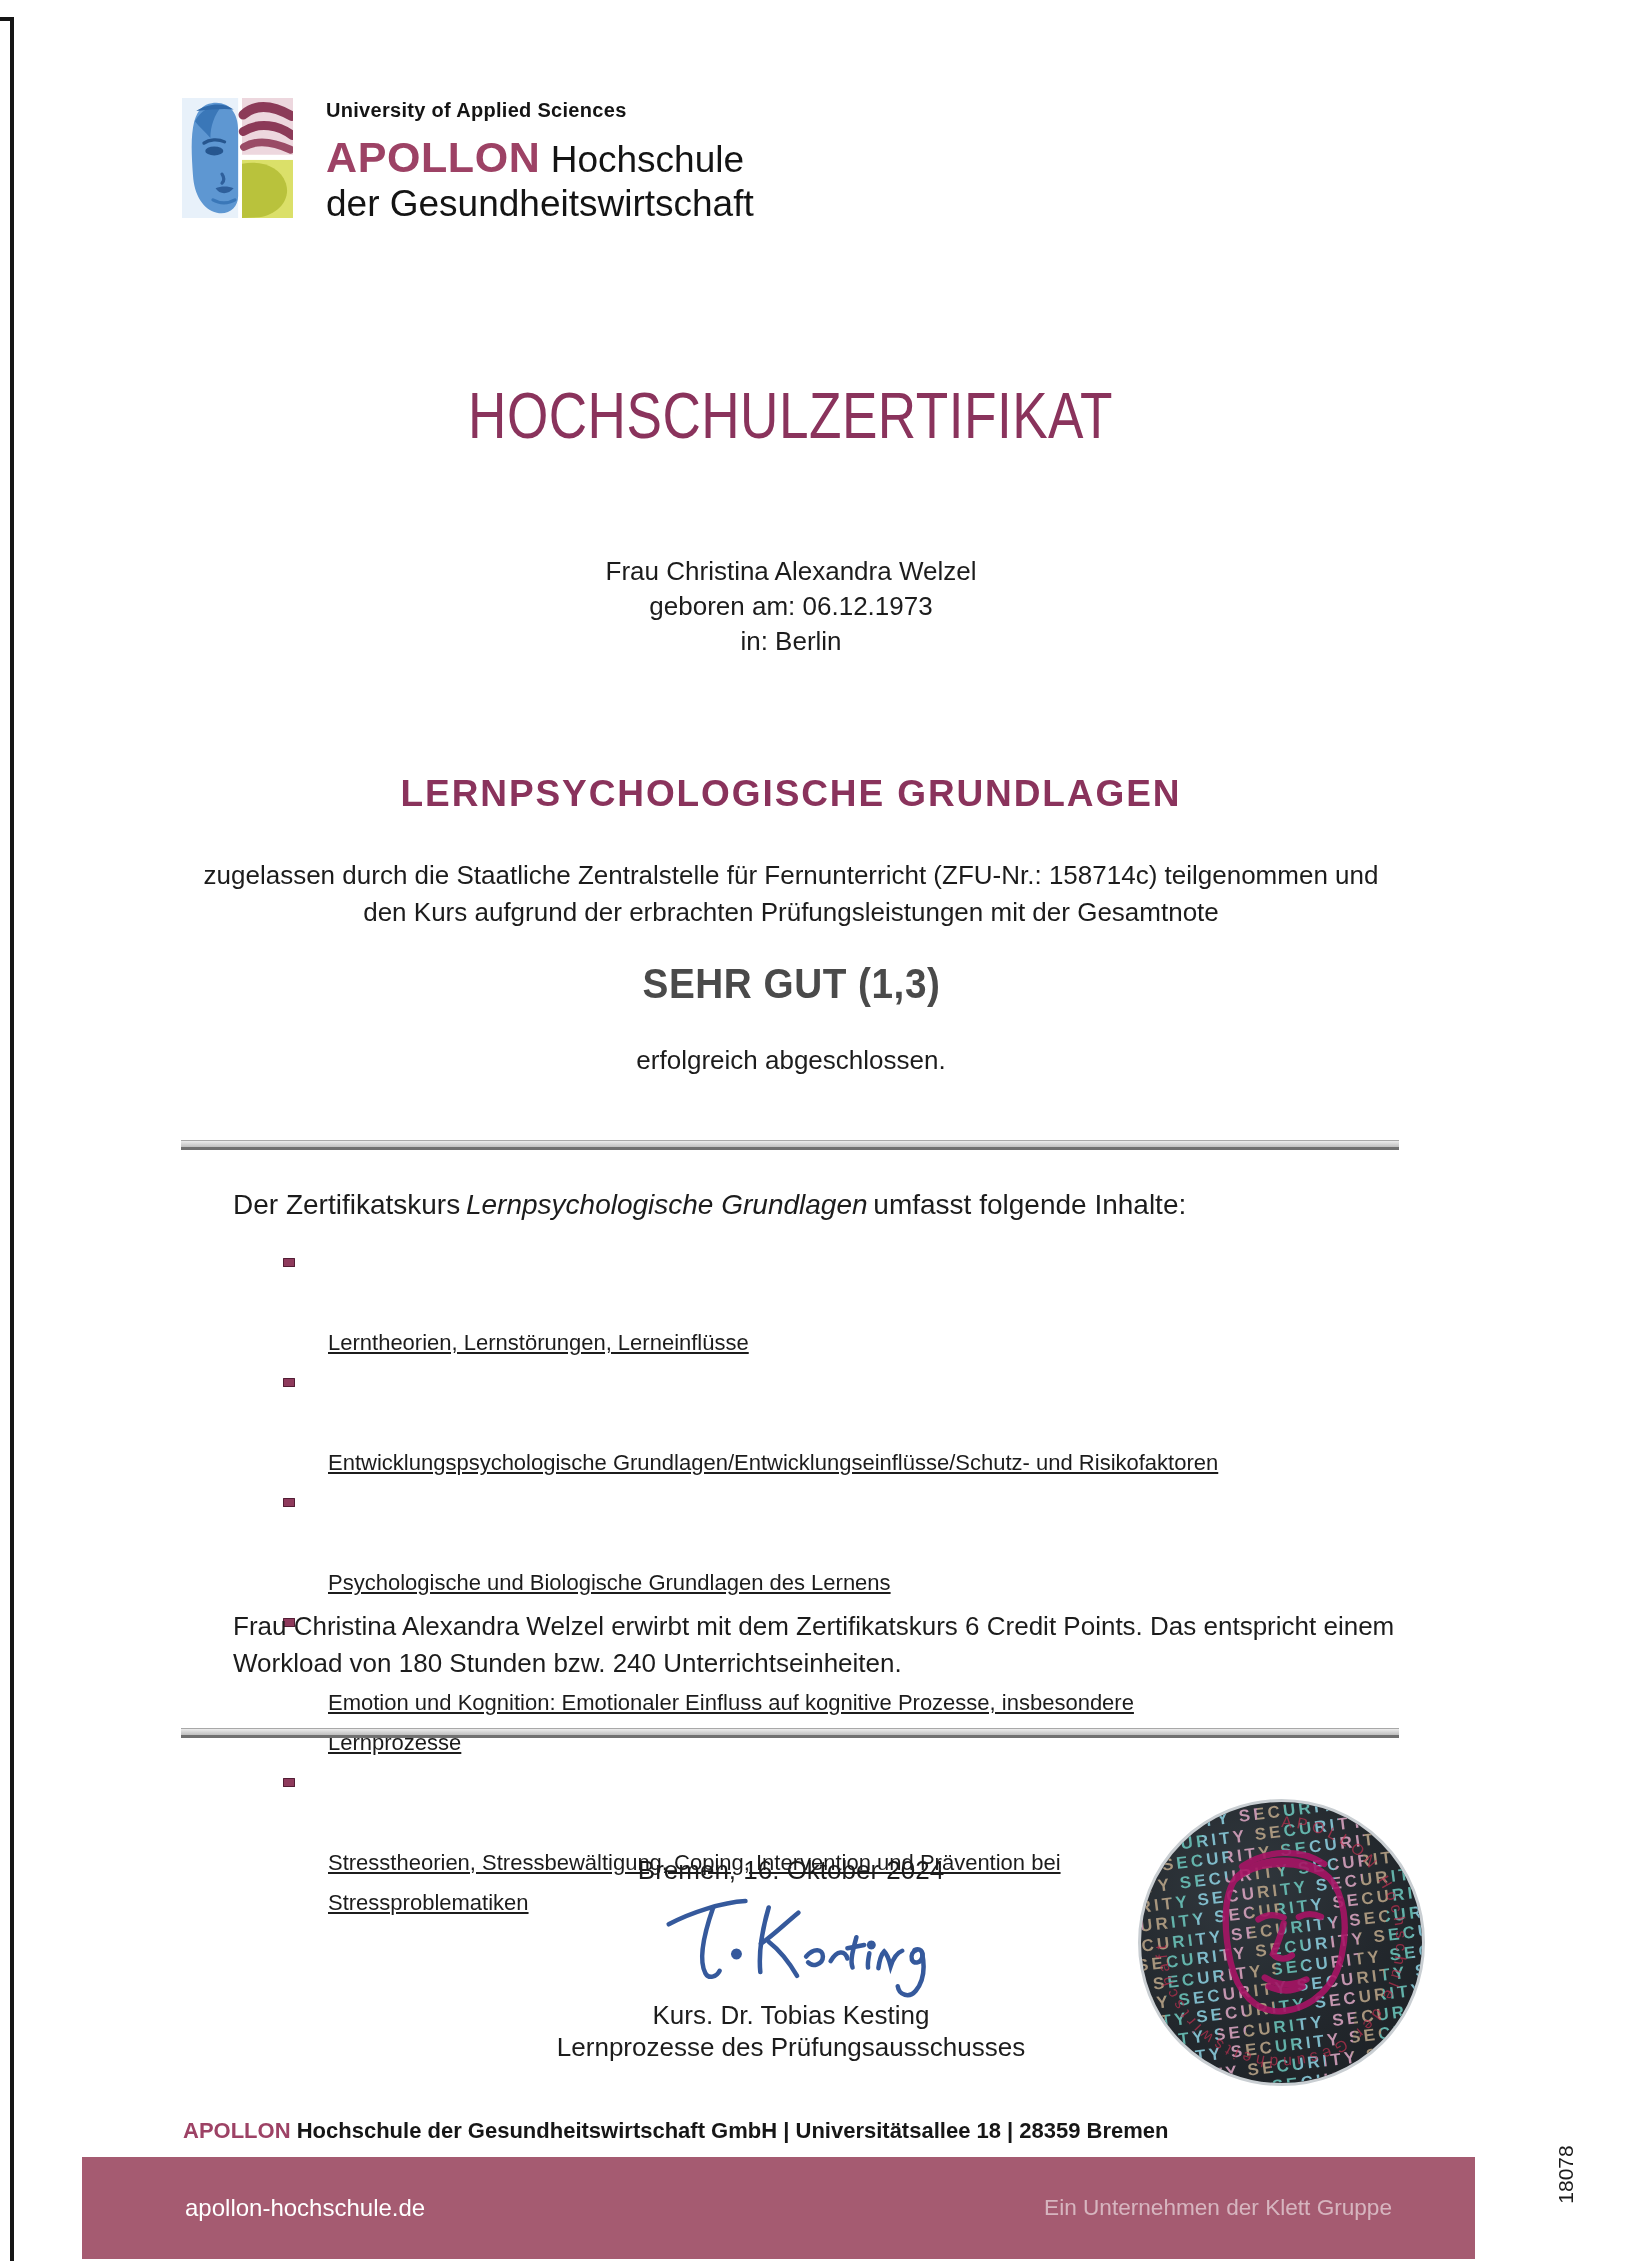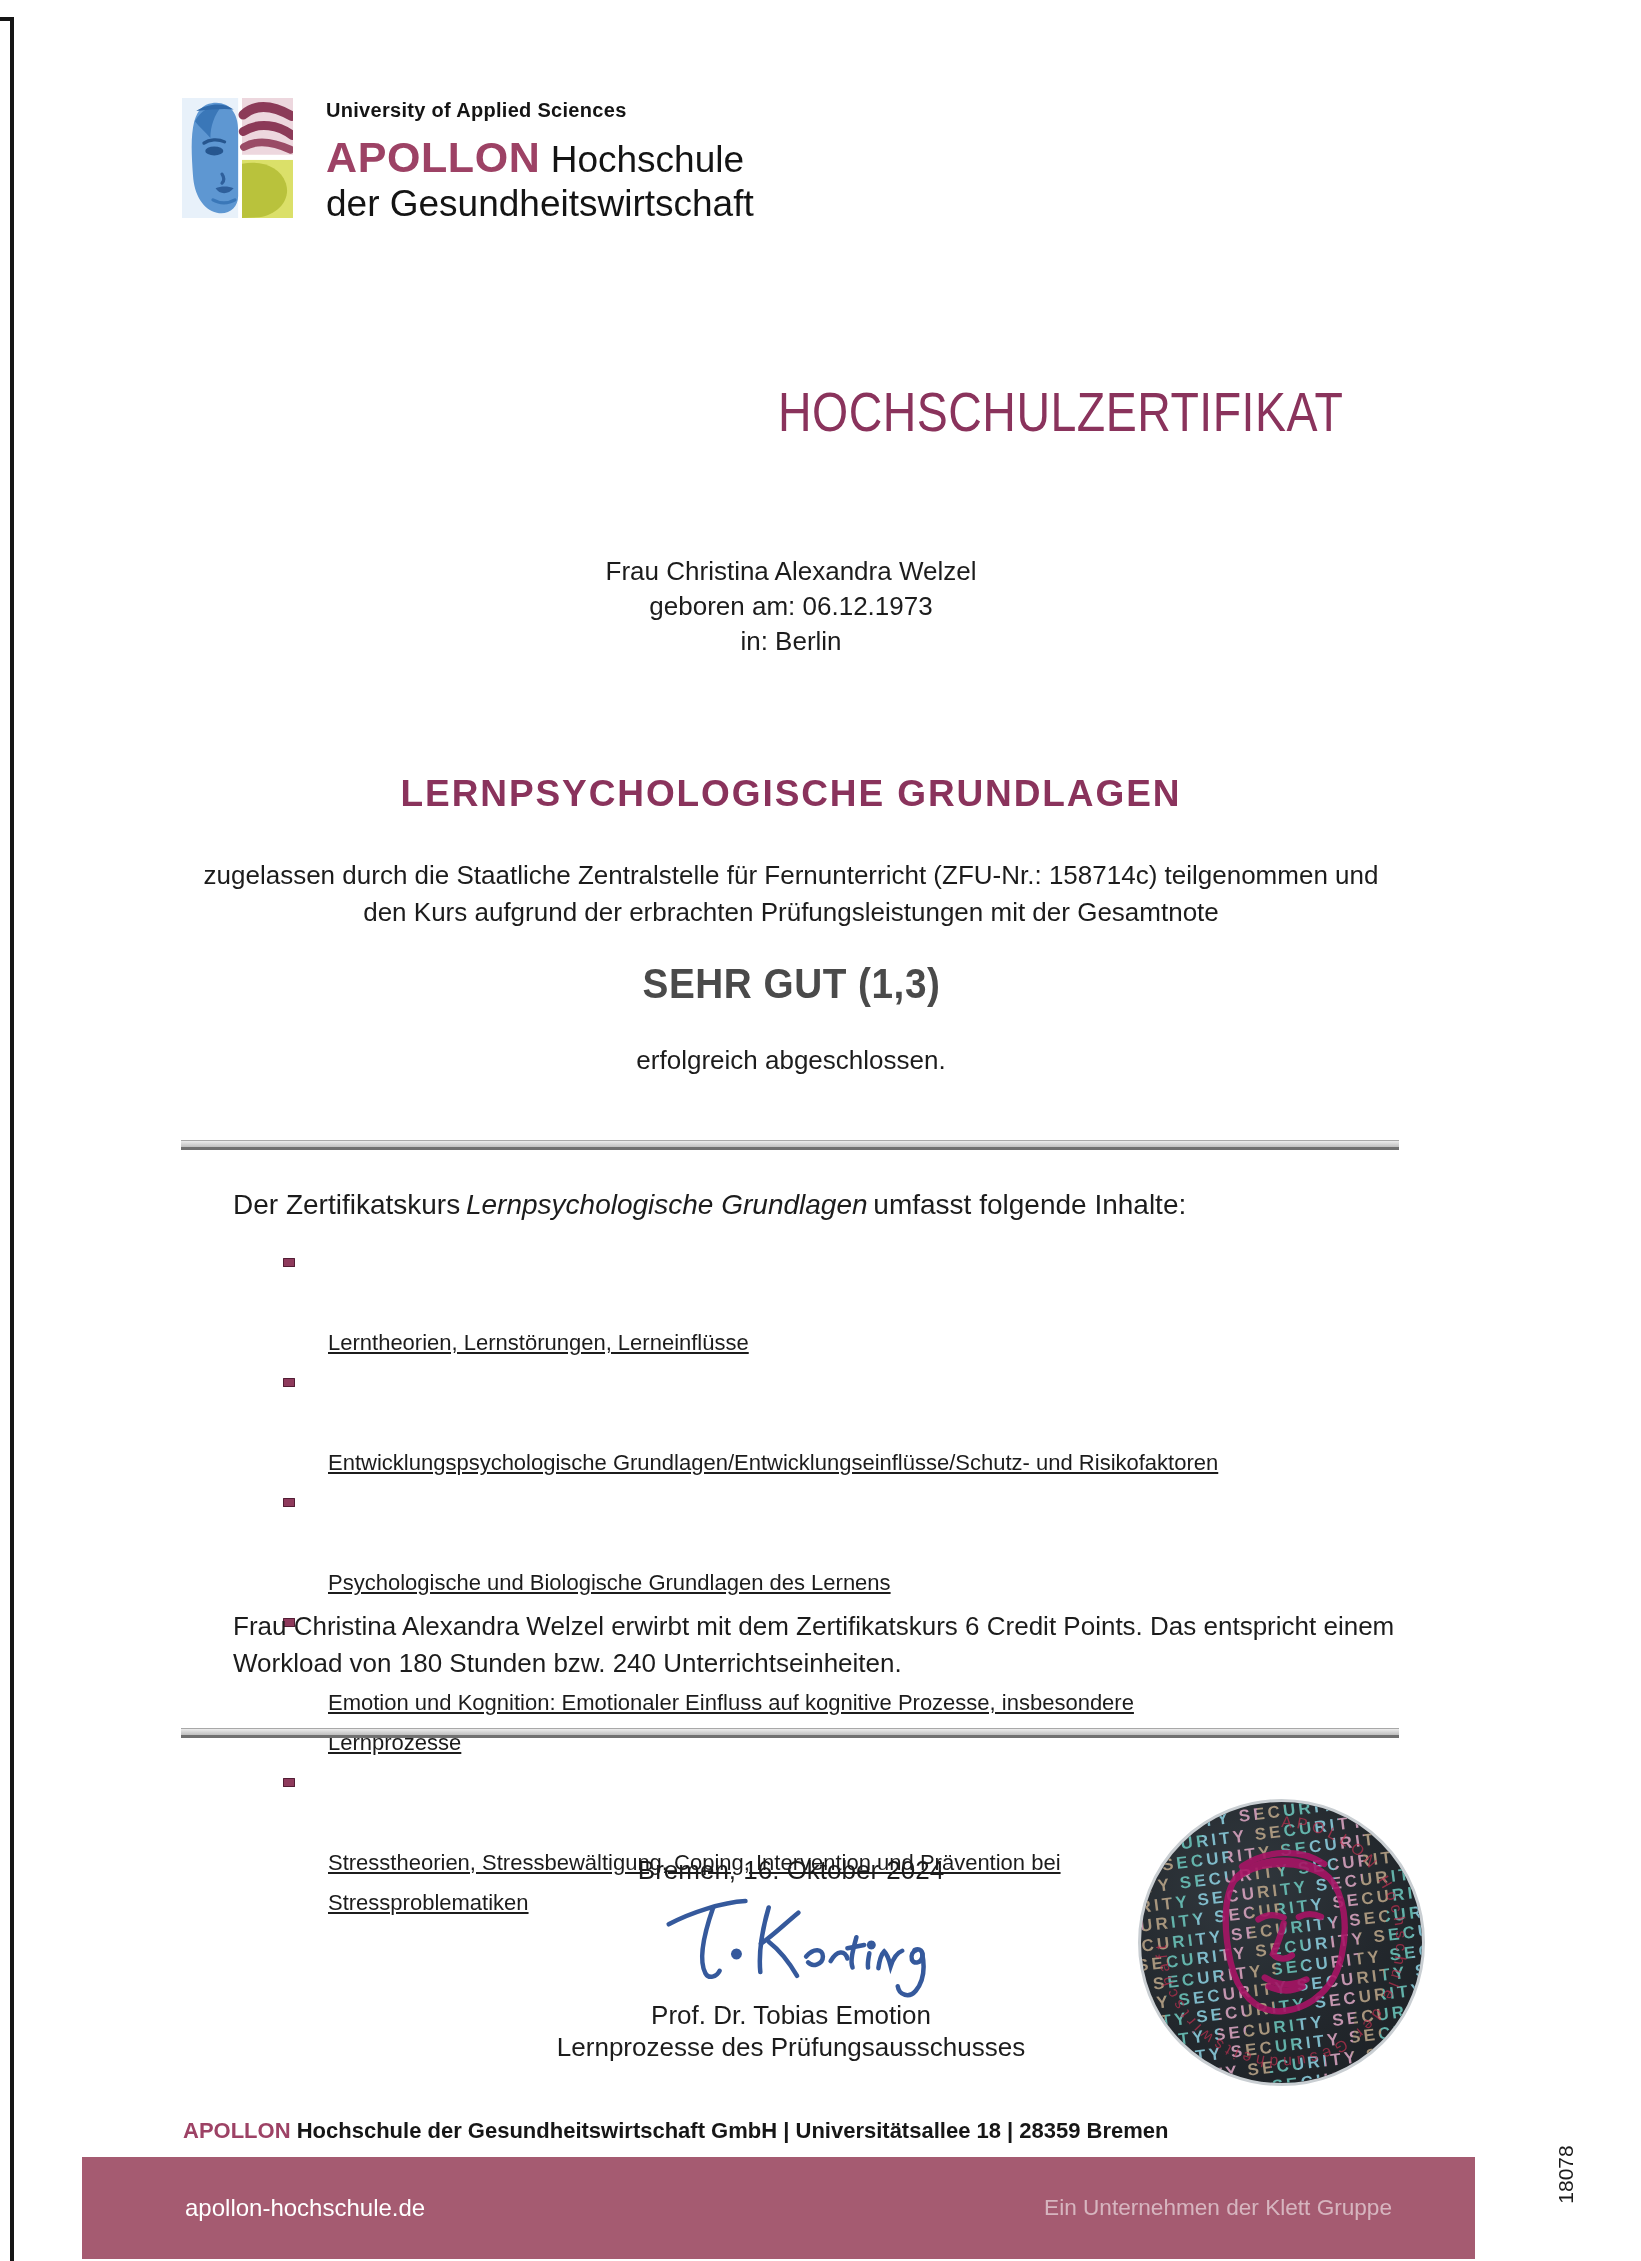--- a/index.html
+++ b/index.html
@@ -16,21 +16,21 @@
   .header-text{position:absolute;left:326px;top:97px;}
   .tagline{font-size:20px;font-weight:700;color:#141414;letter-spacing:0.3px;line-height:26px;}
   .brand-line{margin-top:10.3px;display:flex;align-items:baseline;gap:10.3px;line-height:49px;}
   .brand-primary{font-size:43px;font-weight:800;color:#9d4265;letter-spacing:0.6px;}
   .brand-secondary{font-size:37px;font-weight:400;color:#141414;}
   .brand-line2{font-size:37px;font-weight:400;color:#141414;line-height:40px;}
 
   
   .col{position:absolute;left:181px;top:0;width:1220px;height:2261px;}
   .centered{position:absolute;left:0;width:100%;text-align:center;}
-  .doc-title{top:379px;font-size:56px;color:#8a335c;white-space:nowrap;text-align:right;}
+  .doc-title{top:379px;font-size:64px;color:#8a335c;white-space:nowrap;}
   .doc-title .squeeze{display:inline-block;transform:scaleX(.83);transform-origin:center;letter-spacing:0.6px;}
   .body40{font-size:26px;line-height:35px;color:#1c1c1c;}
   .recipient{top:554px;}
   .period{top:699px;}
   .course-name{top:773px;font-size:37px;font-weight:700;color:#8a335c;letter-spacing:1.9px;}
   .approval{top:857px;white-space:pre-line;line-height:37px;}
   .grade{top:959px;font-size:43px;font-weight:700;color:#4a4a4a;}
   .grade .squeeze{display:inline-block;transform:scaleX(.9);transform-origin:center;letter-spacing:0.6px;}
   .completion{top:1043px;}
   .divider{position:absolute;left:0;width:1218px;height:5.8px;background:linear-gradient(#ececec,#bfbfbf);border-top:1.3px solid #a8a8a8;border-bottom:3.2px solid #707070;}
@@ -186,21 +186,21 @@
         <path d="M306,76 C300,98 296,113 300,123"></path>
         <path d="M292,93 L318,88"></path>
         <path d="M326,101 C324,111 323,117 324,123"></path>
         <path d="M329,85 a3,3 0 1 0 0.1,0" stroke-width="8"></path>
         <path d="M340,124 C342,110 345,102 349,98 C355,104 357,113 359,121 C363,109 369,100 377,97"></path>
         <path d="M396,96 C404,92 410,98 408,107 C406,116 396,118 392,111 C390,104 393,98 399,96"></path>
         <path d="M408,102 C412,122 410,144 398,159 C388,171 372,166 370,152"></path>
       </g>
     </svg>
 
-    <div class="centered body40 signer-name">Prof. Dr. Tobias Emotion</div>
+    <div class="centered body40 signer-name">Kurs. Dr. Tobias Kesting</div>
     <div class="centered body40 signer-role">Lernprozesse des Prüfungsausschusses</div>
 
   </div>
 
   <div class="seal">
     <div class="seal-pattern">SECURITY SECURITY SECURITY SECURITY SECURITY SECURITY SECURITY SECURITY SECURITY SECURITY SECURITY SECURITY SECURITY SECURITY SECURITY SECURITY SECURITY SECURITY SECURITY SECURITY SECURITY SECURITY SECURITY SECURITY SECURITY SECURITY SECURITY SECURITY SECURITY SECURITY SECURITY SECURITY SECURITY SECURITY SECURITY SECURITY SECURITY SECURITY SECURITY SECURITY SECURITY SECURITY SECURITY SECURITY SECURITY SECURITY SECURITY SECURITY SECURITY SECURITY SECURITY SECURITY SECURITY SECURITY SECURITY SECURITY SECURITY SECURITY SECURITY SECURITY SECURITY SECURITY SECURITY SECURITY SECURITY SECURITY SECURITY SECURITY SECURITY SECURITY SECURITY SECURITY SECURITY SECURITY SECURITY SECURITY SECURITY SECURITY SECURITY SECURITY SECURITY SECURITY SECURITY SECURITY SECURITY SECURITY SECURITY SECURITY SECURITY SECURITY SECURITY SECURITY SECURITY SECURITY SECURITY SECURITY SECURITY SECURITY SECURITY SECURITY SECURITY SECURITY SECURITY SECURITY SECURITY SECURITY SECURITY SECURITY SECURITY SECURITY SECURITY SECURITY SECURITY SECURITY SECURITY SECURITY SECURITY SECURITY SECURITY SECURITY SECURITY SECURITY SECURITY SECURITY SECURITY SECURITY SECURITY SECURITY SECURITY SECURITY SECURITY SECURITY SECURITY SECURITY SECURITY SECURITY SECURITY SECURITY SECURITY SECURITY SECURITY SECURITY SECURITY SECURITY SECURITY SECURITY SECURITY SECURITY SECURITY SECURITY </div>
     <svg class="seal-rim" viewBox="0 0 445 445">
       <defs>
           <path id="rimpath" d="M222,40 a182,182 0 1 1 -0.1,0"></path>
         </defs>

